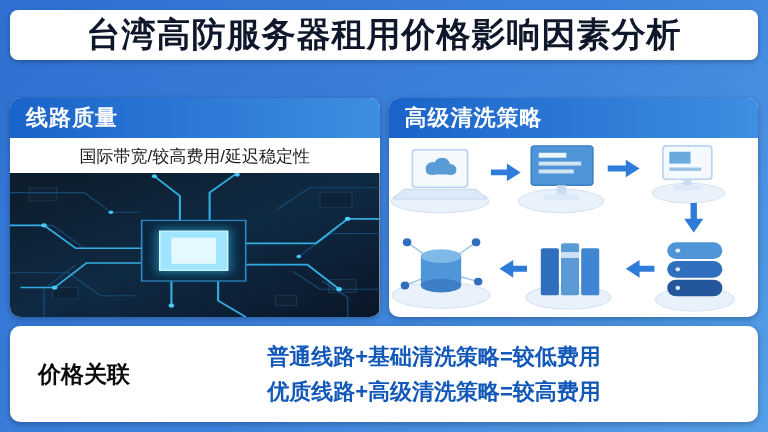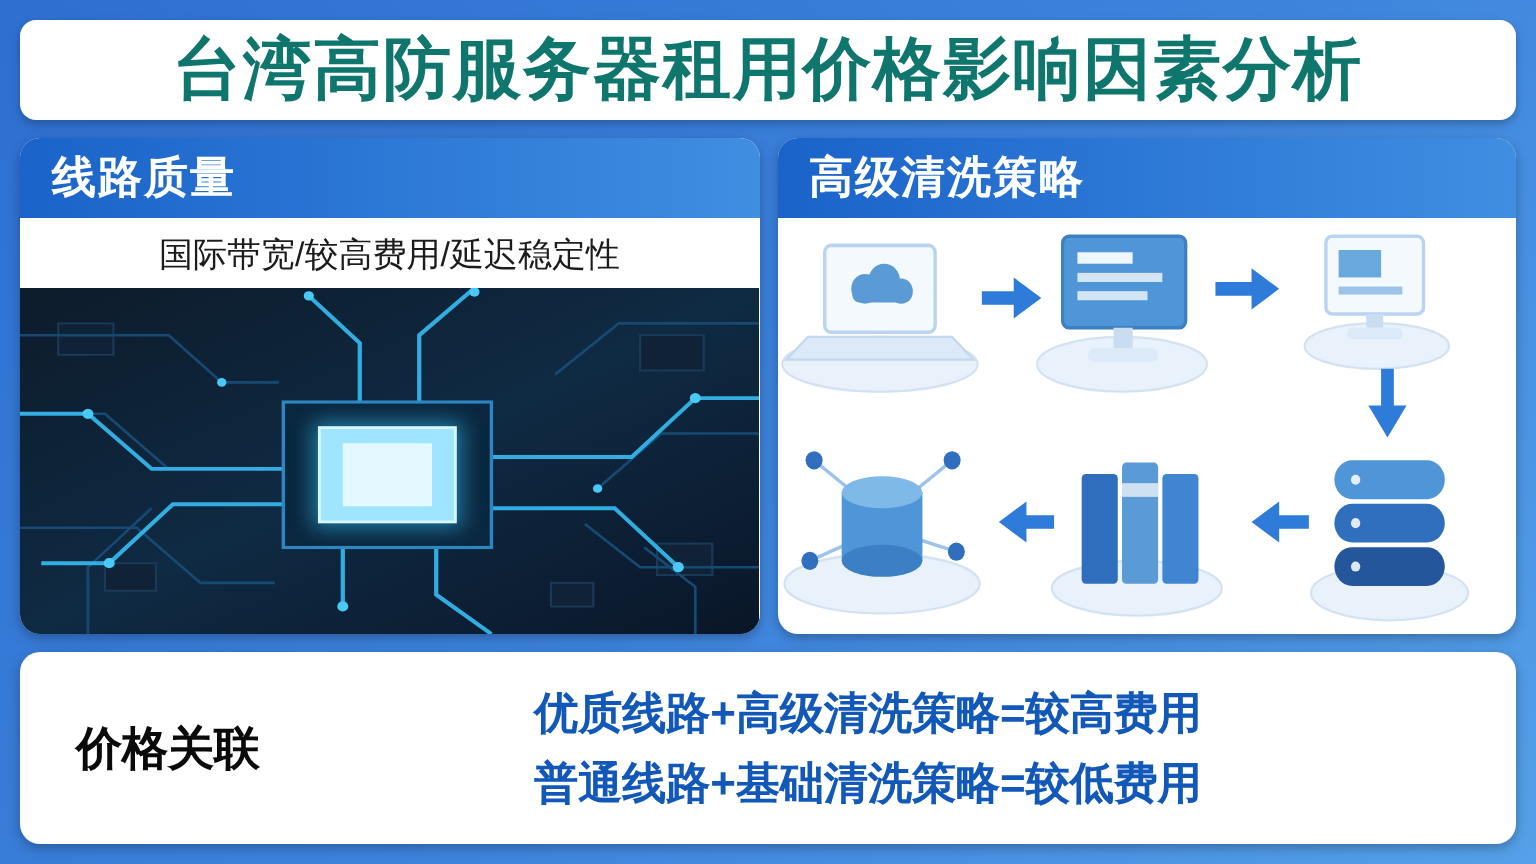--- a/index.html
+++ b/index.html
@@ -8,23 +8,23 @@
     background:linear-gradient(135deg,#2e6fd0 0%,#3e84dd 55%,#55a0e8 100%);
     font-family:"Liberation Sans","DejaVu Sans",sans-serif;
   }
   .slide{box-sizing:border-box;width:768px;height:432px;padding:10px;display:flex;flex-direction:column;gap:9px;}
 
   .title-bar{
     background:#ffffff;border-radius:8px;height:50px;flex:0 0 auto;
     display:flex;align-items:center;justify-content:center;
     box-shadow:0 2px 5px rgba(0,0,0,.25);
   }
-  .title-bar h1{margin:0;font-size:34px;font-weight:bold;color:#0f766e;letter-spacing:1px;white-space:nowrap;}
-
-  .cards-row{display:flex;gap:9px;flex:1;min-height:0;}
+  .title-bar h1{margin:0;font-size:34px;font-weight:bold;color:#0f172a;letter-spacing:1px;white-space:nowrap;}
+
+  .cards-row{display:flex;gap:9px;flex:1;min-height:0;margin-top:29px;}
   .card{
     background:#ffffff;border-radius:10px;flex:1;min-width:0;
     display:flex;flex-direction:column;overflow:hidden;
     box-shadow:0 2px 6px rgba(0,0,0,.28);
   }
   .card-header{
     height:40px;flex:0 0 auto;
     background:linear-gradient(90deg,#1a63c9,#3f8ee2);
     display:flex;align-items:center;padding:0 16px;
     color:#ffffff;font-size:22px;font-weight:bold;letter-spacing:1px;
@@ -211,18 +211,18 @@
             </g>
           </g>
         </svg>
       </div>
     </div>
   </div>
 
   <div class="bottom-card">
     <div class="bottom-header">价格关联</div>
     <div class="formulas">
+      <div class="formula">普通线路+基础清洗策略=较低费用</div>
       <div class="formula">优质线路+高级清洗策略=较高费用</div>
-      <div class="formula">普通线路+基础清洗策略=较低费用</div>
     </div>
   </div>
 
 </div>
 
 </body></html>

